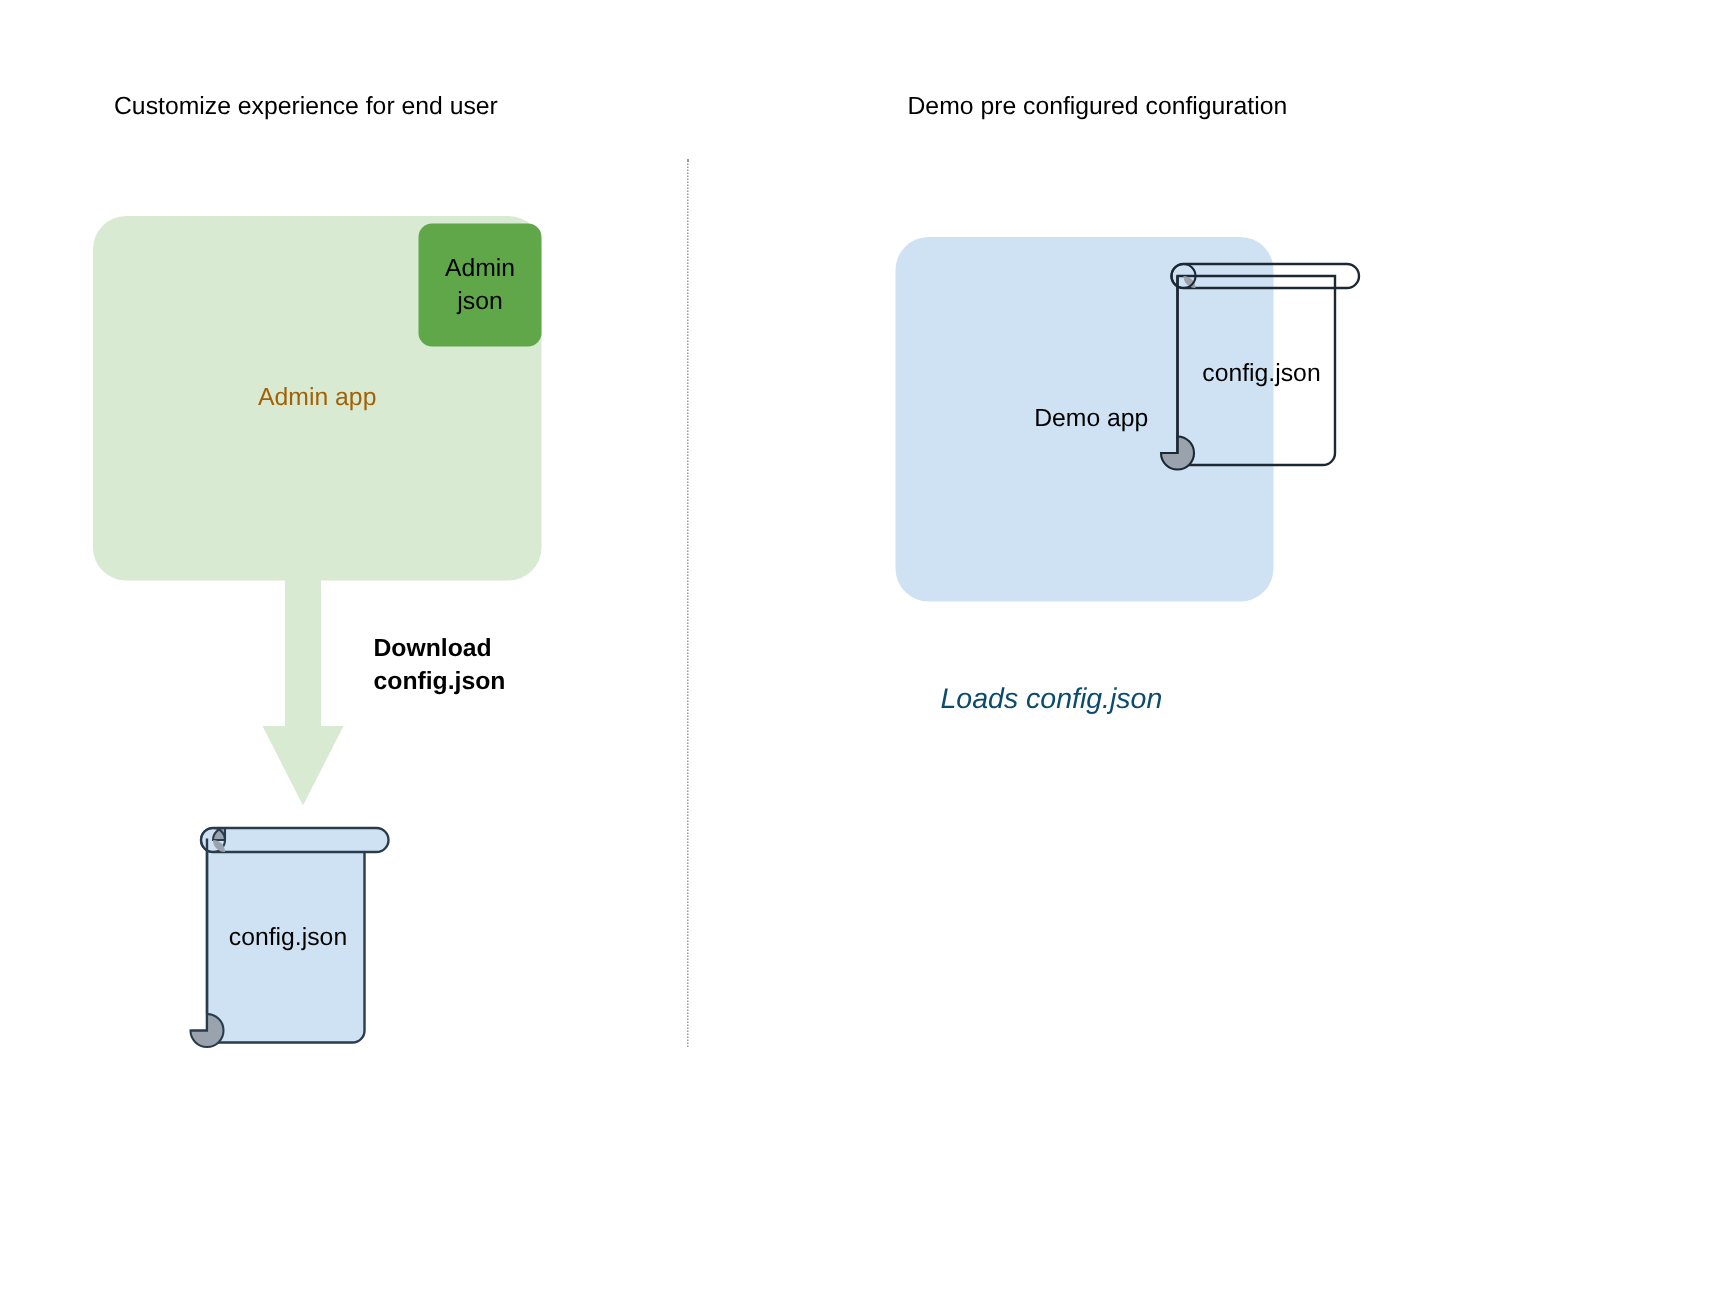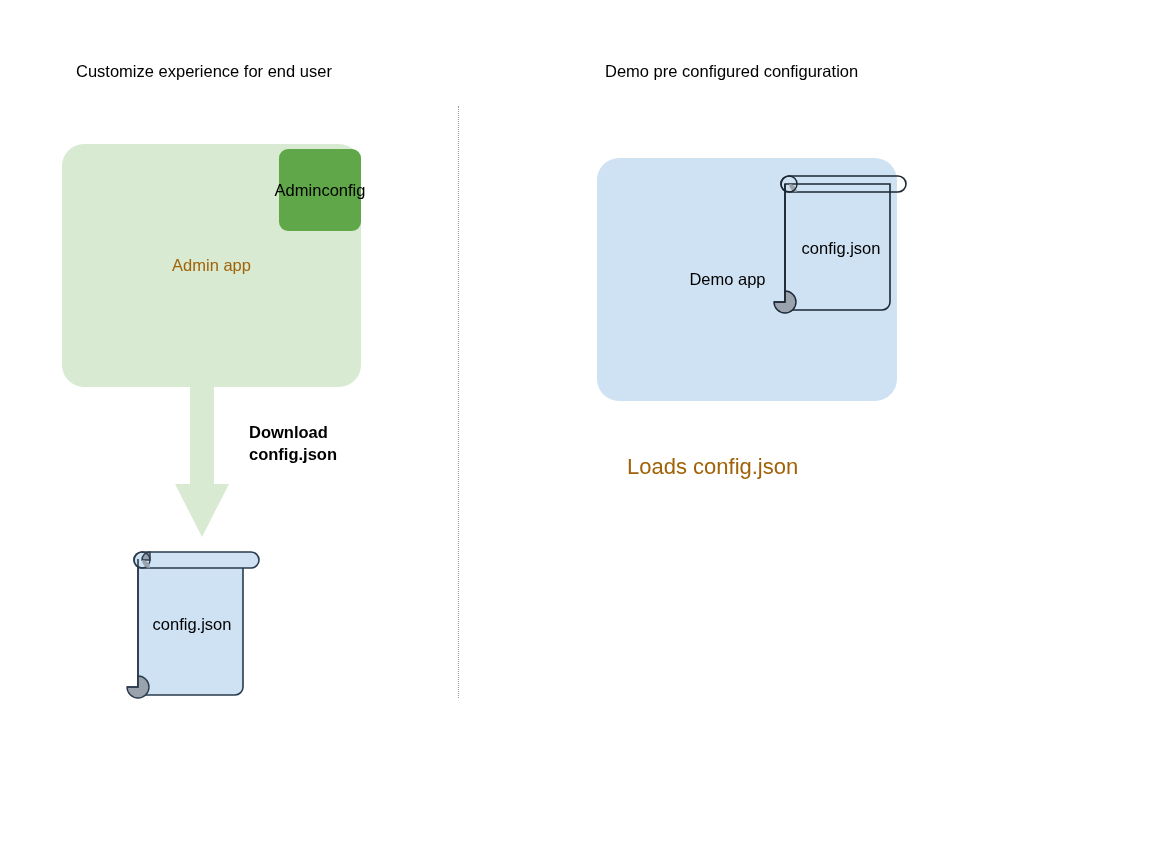--- a/index.html
+++ b/index.html
@@ -61,21 +61,21 @@
   }
   #admin-panel-box {
     position: absolute;
     left: 217px;
     top: 5px;
     width: 82px;
     height: 82px;
     background: #5fa748;
     border-radius: 9px;
     display: flex;
-    flex-direction: row;
+    flex-direction: column;
     align-items: center;
     justify-content: center;
     line-height: 22px;
     font-size: 16.5px;
     color: #000000;
   }
 
   
   #download-arrow {
     position: absolute;
@@ -93,42 +93,43 @@
     color: #000000;
     white-space: nowrap;
     font-weight: bold;
   }
 
   
   #demo-app-box {
     position: absolute;
     left: 597px;
     top: 146px;
-    width: 300px;
+    width: 252px;
     height: 243px;
     background: #cfe2f3;
     border-radius: 22px;
   }
   #demo-app-label {
     position: absolute;
     left: 58px;
     top: 112px;
     width: 145px;
     text-align: center;
     font-size: 16.5px;
     color: #000000;
   }
   #loads-config-label {
     position: absolute;
     left: 627px;
     top: 444px;
-    font-size: 22px;
+    font-size: 19px;
     line-height: 22px;
-    color: #a16207;
+    color: #0c4a6e;
     white-space: nowrap;
+    font-style: italic;
   }
 
   
   .scroll-doc { position: absolute; }
   #scroll-left { left: 118px; top: 525px; width: 150px; height: 170px; }
   #scroll-right { left: 765px; top: 150px; width: 150px; height: 165px; }
   .scroll-text {
     font-family: "Liberation Sans", sans-serif;
     font-size: 16.5px;
     fill: #000000;
@@ -141,21 +142,21 @@
 
   <div class="heading" id="heading-left">Customize experience for end user</div>
   <div class="heading" id="heading-right">Demo pre configured configuration</div>
 
   <div class="divider"></div>
 
   <div id="admin-app-box">
     <div id="admin-app-label">Admin app</div>
     <div id="admin-panel-box">
       <span>Admin</span>
-      <span>config</span>
+      <span>json</span>
     </div>
   </div>
 
   <svg id="download-arrow" viewBox="0 0 60 156">
     <path d="M18 0 H42 V100 H57 L30 153 L3 100 H18 Z" fill="#d9ead3"></path>
   </svg>
   <div id="arrow-label">
     <div>Download</div>
     <div>config.json</div>
   </div>

